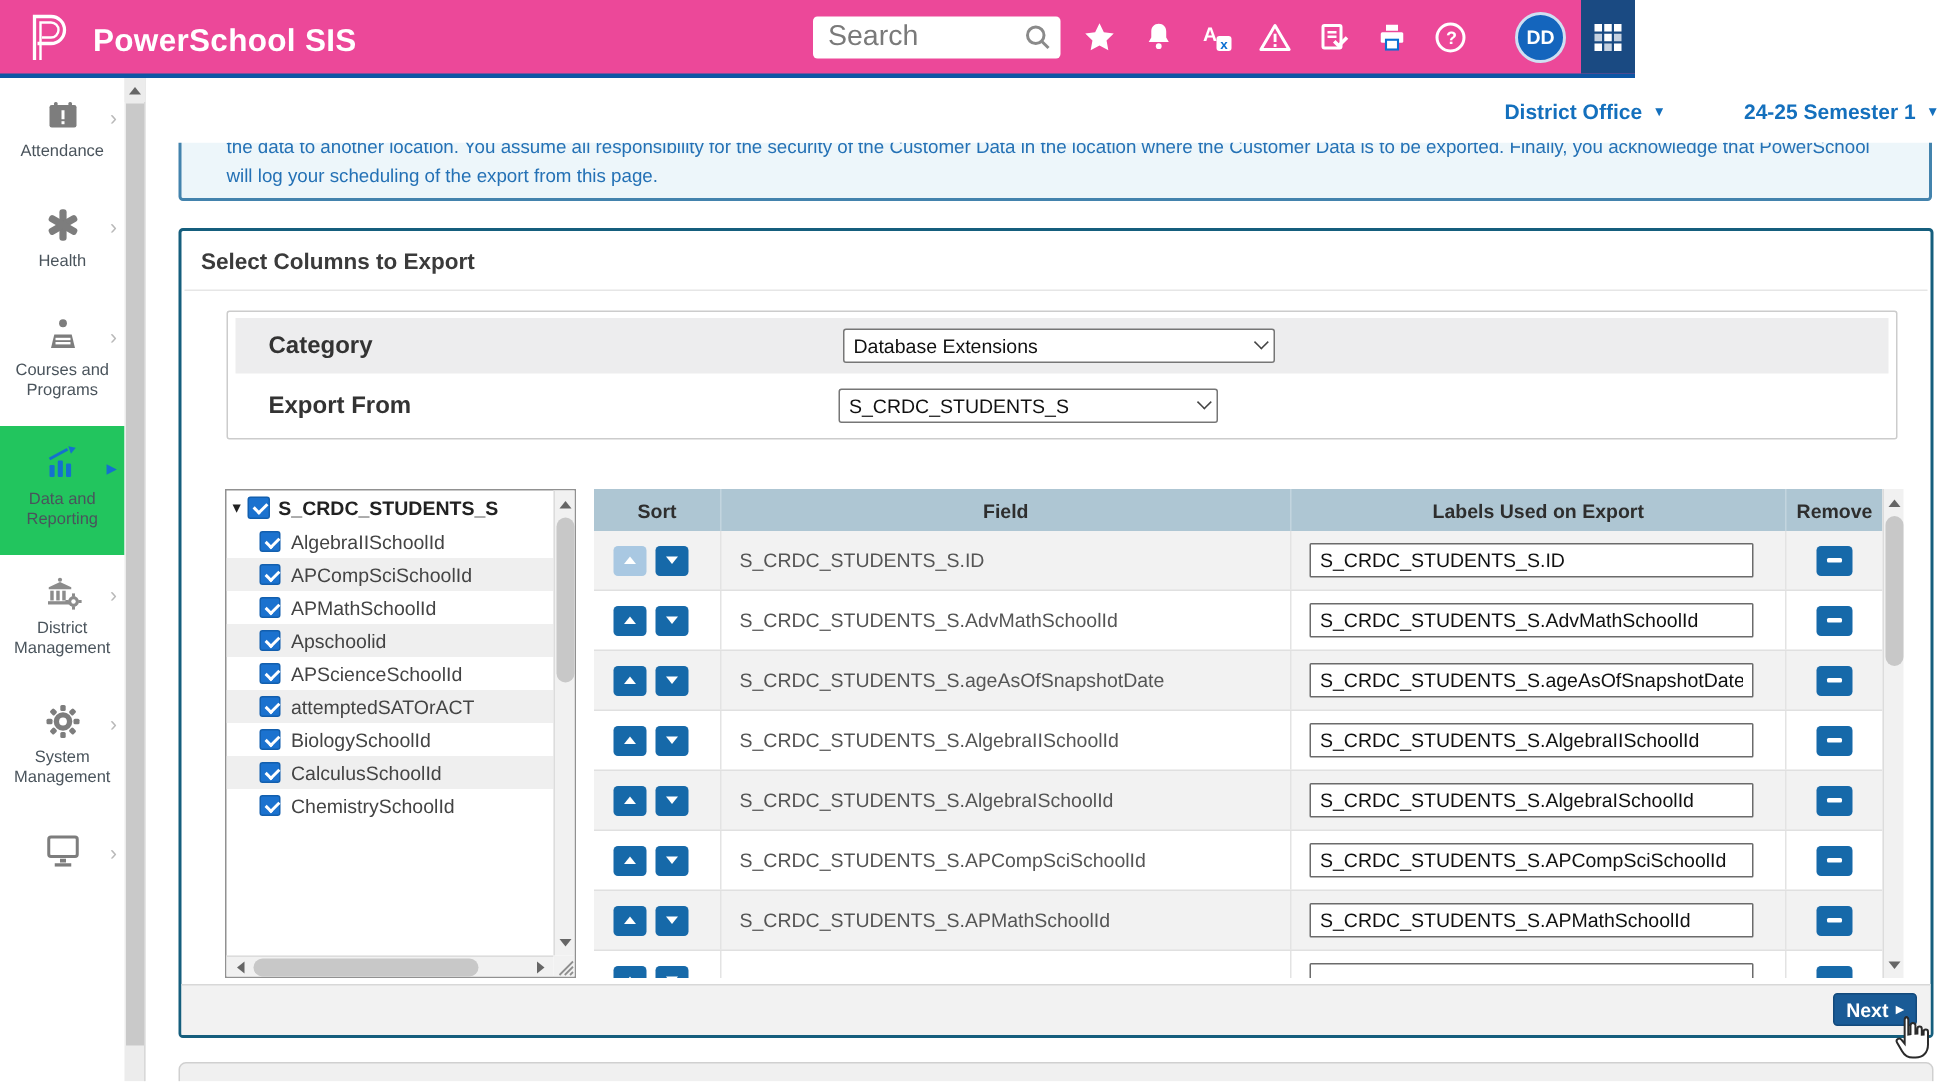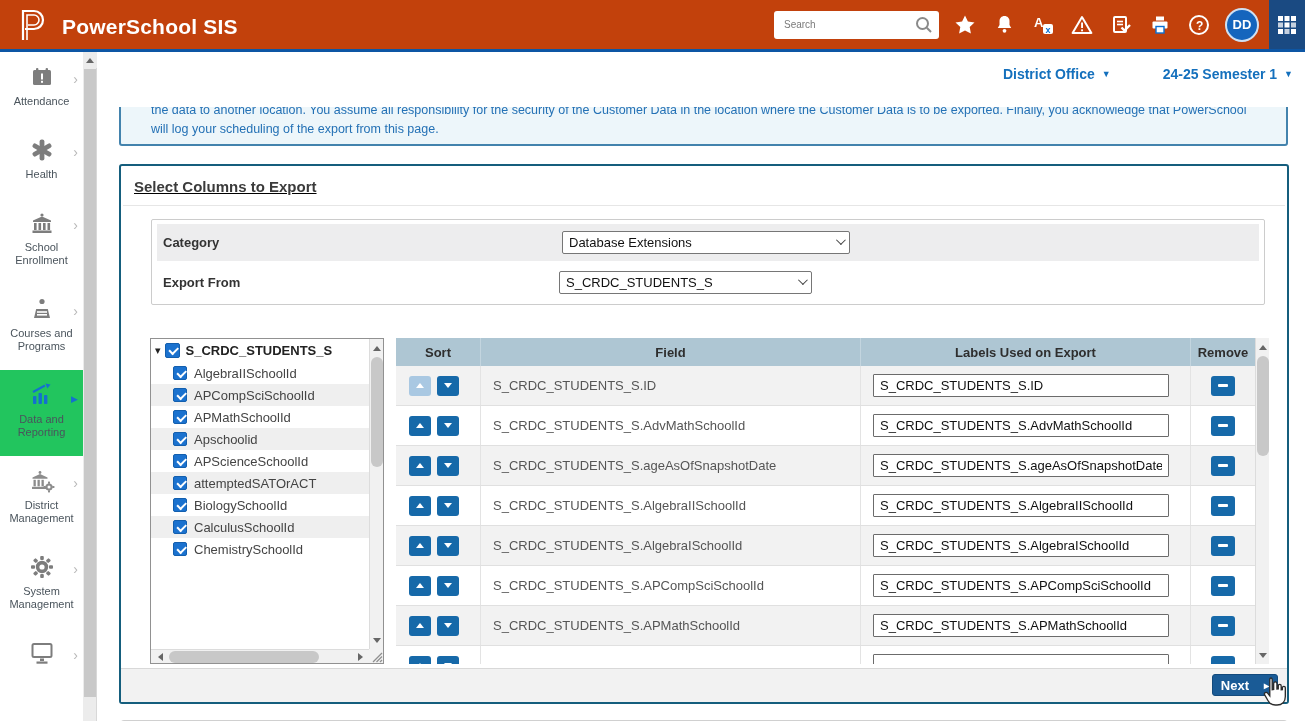--- a/index.html
+++ b/index.html
@@ -1,30 +1,30 @@
 <!DOCTYPE html>
 <html><head>
 <meta charset="utf-8">
 <style>
   * { margin:0; padding:0; box-sizing:border-box; }
   html,body { width:1305px; height:721px; }
   body { font-family:"Liberation Sans", sans-serif; background:#fff; }
   .app { position:relative; width:1305px; height:721px; overflow:hidden; background:#fff; }
 
   
-  .topbar { position:absolute; left:0; top:0; width:1305px; height:52px; background:#c2410c; border-bottom:3px solid #0d56a4; z-index:30; }
+  .topbar { position:absolute; left:0; top:0; width:1090px; height:52px; background:#ec4899; border-bottom:3px solid #0d56a4; z-index:30; }
   .brand { position:absolute; left:16px; top:6px; display:flex; align-items:center; gap:12px; }
   .brand-title { color:#fff; font-size:21px; font-weight:bold; letter-spacing:.2px; line-height:40px; }
   .top-right { position:absolute; right:46px; top:0; height:49px; display:flex; align-items:center; gap:13px; }
   .searchbox { position:relative; width:165px; height:28px; background:#fff; border-radius:3px; }
-  .searchbox input { width:100%; height:100%; border:none; outline:none; background:transparent; padding:0 42px 0 10px; font-size:10px; color:#333; font-family:"Liberation Sans",sans-serif; }
+  .searchbox input { width:100%; height:100%; border:none; outline:none; background:transparent; padding:0 42px 0 10px; font-size:19px; color:#333; font-family:"Liberation Sans",sans-serif; }
   .searchbox input::placeholder { color:#7a7a7a; }
   .mag { position:absolute; right:5px; top:4px; }
   .tico { width:26px; height:26px; display:flex; align-items:center; justify-content:center; cursor:pointer; }
-  .avatar { width:34px; height:34px; border-radius:50%; background:#1465bd; border:2px solid #cfe0f2; color:#fff; font-size:13px; font-weight:bold; display:flex; align-items:center; justify-content:center; cursor:pointer; }
+  .avatar { width:34px; height:34px; border-radius:50%; background:#1465bd; border:2px solid #cfe0f2; color:#fff; font-size:13px; font-weight:bold; display:flex; align-items:center; justify-content:center; cursor:pointer;margin-left:17px; }
   .apps-strip { position:absolute; right:0; top:0; width:36px; height:49px; background:#1a4a82; display:flex; align-items:center; justify-content:center; cursor:pointer; }
 
   
   .sidebar { position:absolute; left:0; top:52px; width:83px; bottom:0; background:#fff; z-index:20; }
   .side-item { position:relative; display:flex; flex-direction:column; align-items:center; padding-top:12px; height:73px; cursor:pointer; }
   .side-item.tall { height:86px; }
   .side-item.active { background:#22c55e; }
   .side-icn { height:26px; display:flex; align-items:center; justify-content:center; }
   .side-lbl { margin-top:5px; font-size:11px; line-height:13px; color:#4a545c; text-align:center; width:78px; }
   .side-chev { position:absolute; right:5px; top:18px; }
@@ -38,34 +38,34 @@
   .tri-l { width:0; height:0; border-top:4px solid transparent; border-bottom:4px solid transparent; border-right:5px solid #666; }
   .tri-r { width:0; height:0; border-top:4px solid transparent; border-bottom:4px solid transparent; border-left:5px solid #666; }
 
   
   .context-bar { position:absolute; left:98px; top:52px; right:0; height:43px; background:#fff; display:flex; align-items:center; justify-content:flex-end; padding-right:12px; z-index:10; }
   .ctx-link { color:#1470bd; font-size:14px; font-weight:bold; display:flex; align-items:center; gap:7px; cursor:pointer; }
   .ctx-link .dd { font-size:9px; color:#1470bd; }
   .ctx-gap { width:52px; }
 
   
-  .viewport { position:absolute; left:98px; top:95px; right:0; bottom:0; overflow:hidden; background:#fff;margin-top:12px; }
+  .viewport { position:absolute; left:98px; top:95px; right:0; bottom:0; overflow:hidden; background:#fff; }
 
   
   .notice { position:absolute; left:21px; top:-15px; width:1169px; height:54px; background:#edf6fa; border:2px solid #4383ad; border-radius:3px; padding:7px 30px; overflow:hidden; }
   .notice p { color:#2471b5; font-size:12.5px; line-height:19px; }
 
   
-  .panel { position:absolute; left:21px; top:57px; width:1170px; height:540px; background:#fff; border:2px solid #155e7d; border-radius:3px;text-decoration:underline; }
+  .panel { position:absolute; left:21px; top:57px; width:1170px; height:540px; background:#fff; border:2px solid #155e7d; border-radius:3px; }
   .panel-title { margin:0 2px; padding:12px 11px 10px; font-size:15px; font-weight:bold; color:#3b3b3b; border-bottom:1px solid #e6e6e6; }
 
   .filter-box { position:absolute; left:30px; top:53px; width:1114px; height:86px; border:1px solid #ccc; border-radius:2px; padding:4px 5px; background:#fff; }
   .f-row { position:relative; height:37px; display:flex; align-items:center; margin-bottom:3px; }
   .f-row.gray { background:#ededee; }
-  .f-label { font-size:13px; font-weight:bold; color:#333; padding-left:6px; }
+  .f-label { font-size:16px; font-weight:bold; color:#333; padding-left:22px; }
   .sel-wrap { position:absolute; height:23px; }
   .sel-wrap select { width:100%; height:100%; -webkit-appearance:none; appearance:none; border:1px solid #767676; border-radius:2px; background:#fff; font-size:13px; color:#111; padding:0 22px 0 6px; font-family:"Liberation Sans",sans-serif; }
   .sel-chev { position:absolute; right:7px; top:7px; width:7px; height:7px; border-right:1.6px solid #444; border-bottom:1.6px solid #444; transform:rotate(45deg) translateY(-2px); pointer-events:none; }
   .sel-category { left:405px; top:7px; width:288px; }
   .sel-exportfrom { left:402px; top:7px; width:253px; }
 
   
   .tree-box { position:absolute; left:29px; top:172px; width:234px; height:326px; border:1px solid #919191; background:#fff; }
   .tree-inner { position:absolute; left:0; top:0; right:14px; bottom:14px; overflow:hidden; }
   .tree-head { display:flex; align-items:center; height:23px; padding-left:4px; }
@@ -109,21 +109,21 @@
   .lbl-input { width:296px; height:23px; border:1px solid #6b6b6b; border-radius:1px; font-size:13px; color:#111; padding:0 6px; font-family:"Liberation Sans",sans-serif; background:#fff; }
   .rbtn { width:24px; height:20px; background:#1669a9; border-radius:3px; display:flex; align-items:center; justify-content:center; cursor:pointer; }
   .rbtn .minus { width:10px; height:2.5px; background:#fff; border-radius:1px; }
   .tbl-vscroll { position:absolute; right:0; top:0; width:14px; height:326px; background:#f1f1f1; border-left:1px solid #dcdcdc; }
   .tbl-vscroll .up { position:absolute; top:2px; left:0; width:14px; height:14px; display:flex; align-items:center; justify-content:center; cursor:pointer; }
   .tbl-vscroll .dn { position:absolute; bottom:2px; left:0; width:14px; height:14px; display:flex; align-items:center; justify-content:center; cursor:pointer; }
   .tbl-vscroll .vthumb { position:absolute; left:1px; top:18px; width:12px; height:100px; background:#c8c8c8; border-radius:6px; cursor:pointer; }
 
   
   .panel-footer { position:absolute; left:0; right:0; bottom:0; height:34px; background:#f2f2f2; border-top:1px solid #d8d8d8; }
-  .next-btn { position:absolute; right:9px; top:5px; height:22px; background:#1a5b96; border:1px solid #134a7c; border-radius:3px; color:#fff; font-size:13px; font-weight:bold; padding:0 8px; display:flex; align-items:center; gap:15px; cursor:pointer; }
+  .next-btn { position:absolute; right:9px; top:5px; height:22px; background:#1a5b96; border:1px solid #134a7c; border-radius:3px; color:#fff; font-size:13px; font-weight:bold; padding:0 8px; display:flex; align-items:center; gap:5px; cursor:pointer; }
   .next-btn .arr { font-size:10px; }
 
   
   .next-section { position:absolute; left:21px; top:613px; width:1170px; height:30px; background:#f0f0f0; border:1px solid #d0d0d0; border-radius:5px 5px 0 0; }
 
   
   .cursor { position:absolute; left:1260px; top:676px; z-index:50; pointer-events:none; }
 </style>
 </head>
 <body>
@@ -241,37 +241,20 @@
               <rect x="-2.4" y="-10.5" width="4.8" height="21" rx="2"></rect>
               <rect x="-2.4" y="-10.5" width="4.8" height="21" rx="2" transform="rotate(60)"></rect>
               <rect x="-2.4" y="-10.5" width="4.8" height="21" rx="2" transform="rotate(120)"></rect>
             </g>
           </svg>
       </span>
       <span class="side-chev"></span>
       <span class="side-lbl">Health</span>
     </div>
 
-    <div class="side-item tall">
-      <span class="side-icn">
-        <svg width="26" height="24" viewBox="0 0 26 24">
-            <g fill="#7d7d7d">
-              <circle cx="13" cy="4" r="1.6"></circle>
-              <path d="M4 9.5 L13 5.5 L22 9.5 v1.5 H4 Z"></path>
-              <rect x="5" y="12" width="2.6" height="7"></rect>
-              <rect x="9.5" y="12" width="2.6" height="7"></rect>
-              <rect x="14" y="12" width="2.6" height="7"></rect>
-              <rect x="18.5" y="12" width="2.6" height="7"></rect>
-              <rect x="3.5" y="19.5" width="19" height="2.5"></rect>
-            </g>
-          </svg>
-      </span>
-      <span class="side-chev"></span>
-      <span class="side-lbl">School Enrollment</span>
-    </div>
 
     <div class="side-item tall">
       <span class="side-icn">
         <svg width="26" height="24" viewBox="0 0 26 24">
             <g fill="#7d7d7d">
               <circle cx="13" cy="4.5" r="2.6"></circle>
               <path d="M5 21 h16 l-2.2-9 H7.2 Z"></path>
               <rect x="8" y="14.2" width="10" height="1.6" fill="#fff"></rect>
               <rect x="8" y="17" width="10" height="1.6" fill="#fff"></rect>
             </g>

